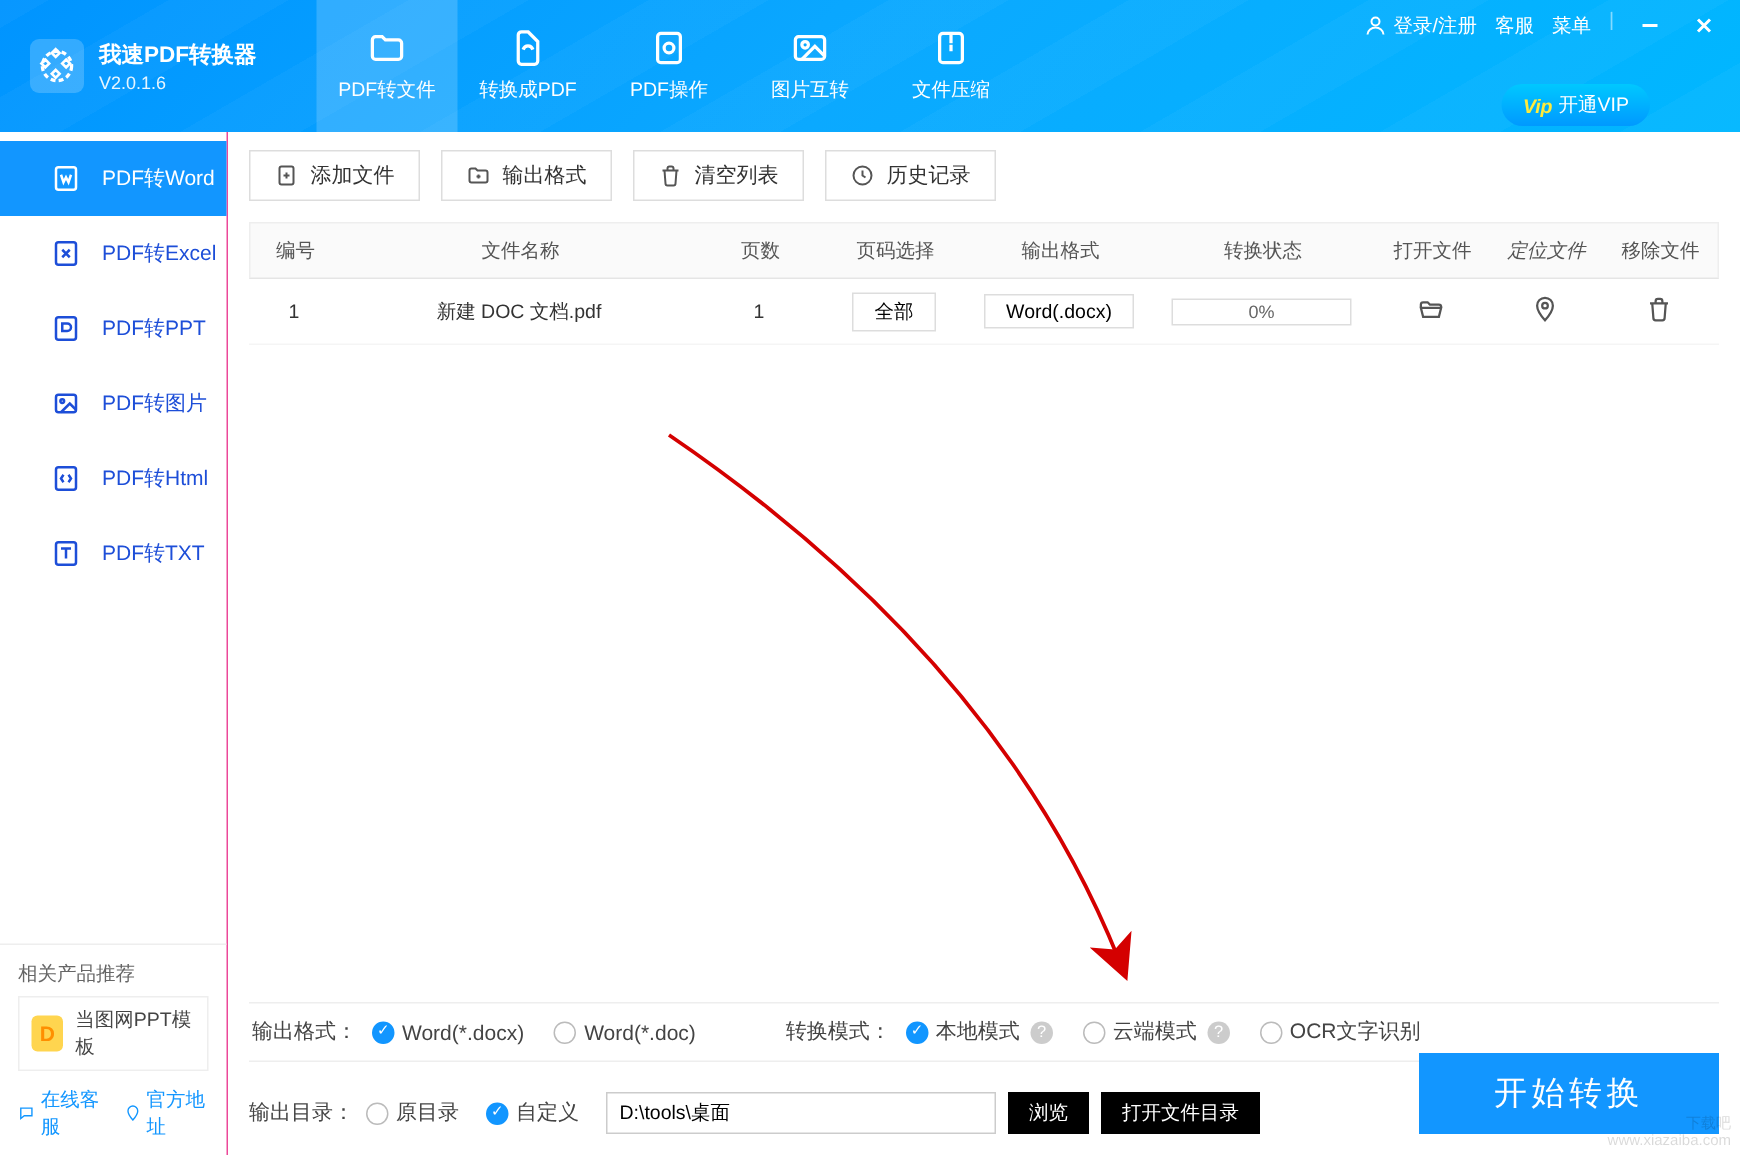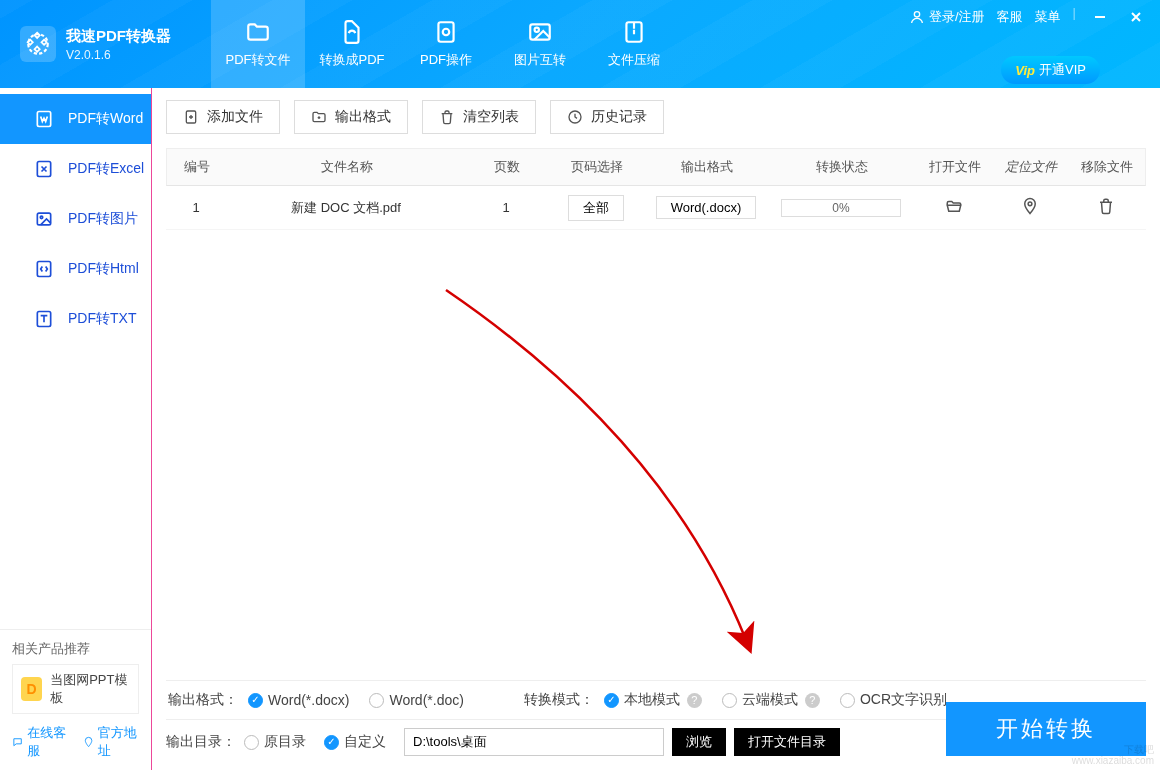--- a/index.html
+++ b/index.html
@@ -64,21 +64,21 @@
 .arrow { position: absolute; left: 240px; top: 40px; pointer-events: none; }
 
 .opt-row { display: flex; align-items: center; gap: 10px; font-size: 14px; color: #444; padding: 10px 2px; border-top: 1px solid #eee; }
 .opt-label { color: #444; }
 .radio { display: inline-flex; align-items: center; gap: 5px; cursor: pointer; margin-right: 10px; }
 .rdisc { width: 15px; height: 15px; border-radius: 50%; border: 1px solid #bbb; display: inline-flex; align-items: center; justify-content: center; }
 .rdisc.on { border-color: #1296ff; background: #1296ff; }
 .rdisc.on::after { content: "✓"; color: #fff; font-size: 10px; line-height: 1; }
 .qmark { width: 15px; height: 15px; border-radius: 50%; background: #ccc; color: #fff; font-size: 11px; display: inline-flex; align-items: center; justify-content: center; margin-left: 2px; }
 
-.out-row { display: flex; align-items: center; gap: 8px; font-size: 14px; color: #444; padding-top: 8px; border-top: 1px solid #eee; }
+.out-row { display: flex; align-items: center; gap: 8px; font-size: 14px; color: #444; padding-top: 20px; border-top: 1px solid #eee; }
 .path-input { flex: 0 0 260px; border: 1px solid #ccc; height: 28px; padding: 0 8px; font-size: 13px; }
 .small-btn { background: #000000; color: #fff; border: none; height: 28px; padding: 0 14px; font-size: 13px; cursor: pointer; }
 .convert-btn { position: absolute; right: 14px; bottom: 14px; width: 200px; height: 54px; background: #1296ff; color: #fff; font-size: 22px; border: none; cursor: pointer; letter-spacing: 3px; }
 
 .watermark { position: absolute; right: 6px; bottom: 4px; font-size: 10px; color: rgba(0,0,0,0.15); text-align: right; line-height: 1.1; pointer-events: none; }
 </style>
 </head>
 <body>
 
 <div class="header">
@@ -173,20 +173,27 @@
             <path d="M8 9l2 6 2-4 2 4 2-6"></path>
           </svg>
         <span>PDF转Word</span>
       </div>
       <div class="side-item">
         <svg viewBox="0 0 24 24" fill="none" stroke="currentColor" stroke-width="2">
             <rect x="4" y="3" width="16" height="18" rx="2"></rect>
             <path d="M9 9l6 6M15 9l-6 6"></path>
           </svg>
         <span>PDF转Excel</span>
+      </div>
+      <div class="side-item">
+        <svg viewBox="0 0 24 24" fill="none" stroke="currentColor" stroke-width="2">
+            <rect x="4" y="3" width="16" height="18" rx="2"></rect>
+            <path d="M9 8h4a3 3 0 010 6H9V8z"></path>
+          </svg>
+        <span>PDF转PPT</span>
       </div>
       <div class="side-item">
         <svg viewBox="0 0 24 24" fill="none" stroke="currentColor" stroke-width="2">
             <rect x="4" y="5" width="16" height="14" rx="2"></rect>
             <circle cx="9" cy="10" r="1.5"></circle>
             <path d="M20 17l-5-5-7 7"></path>
           </svg>
         <span>PDF转图片</span>
       </div>
       <div class="side-item">

